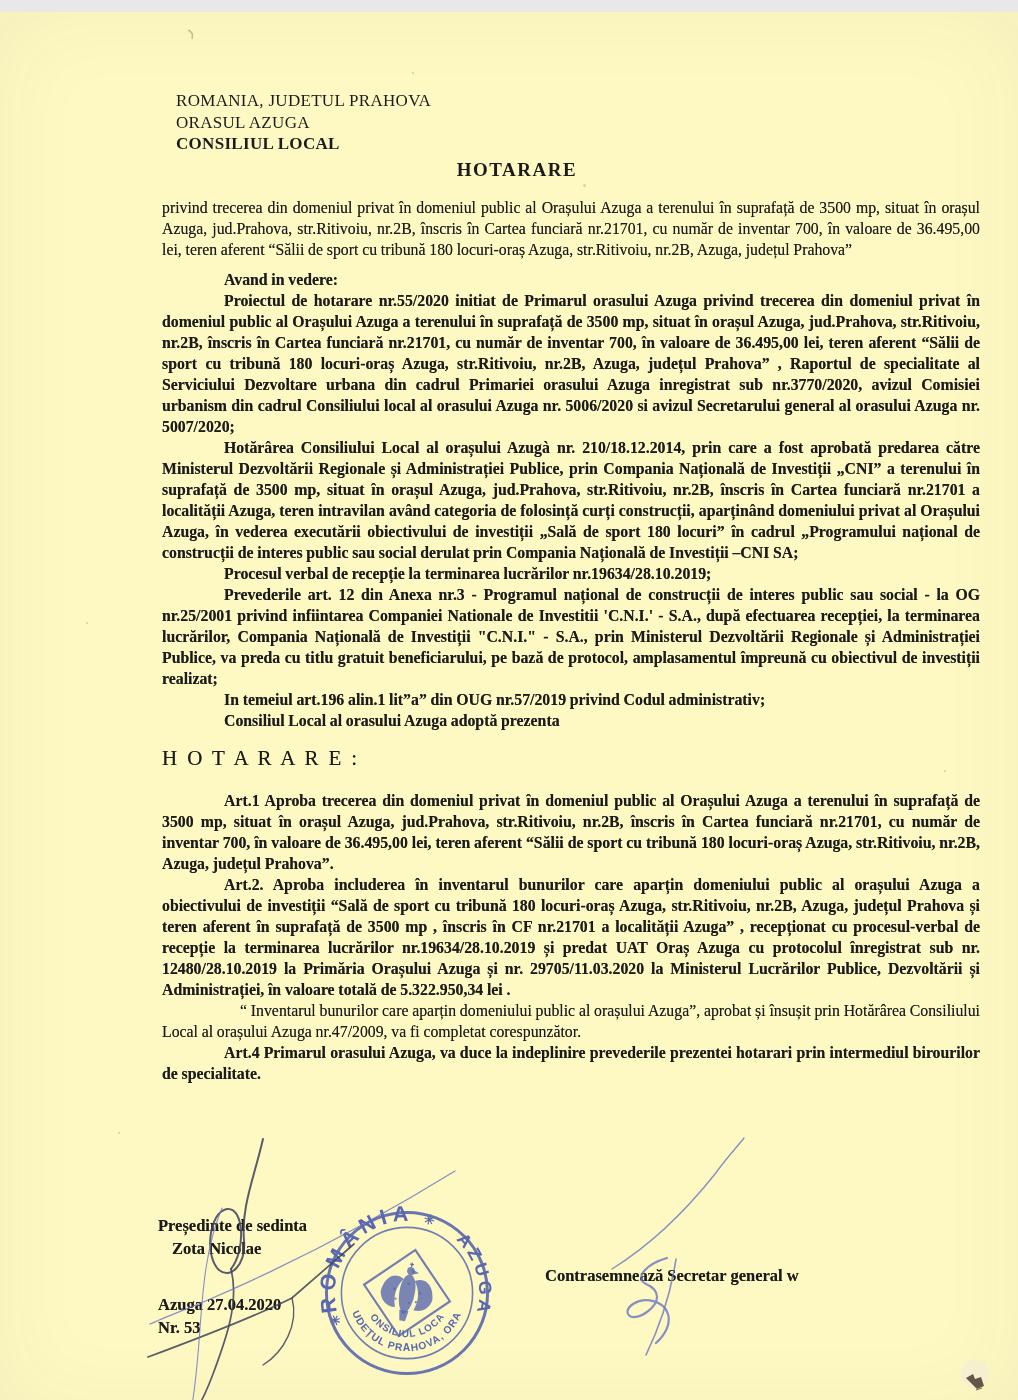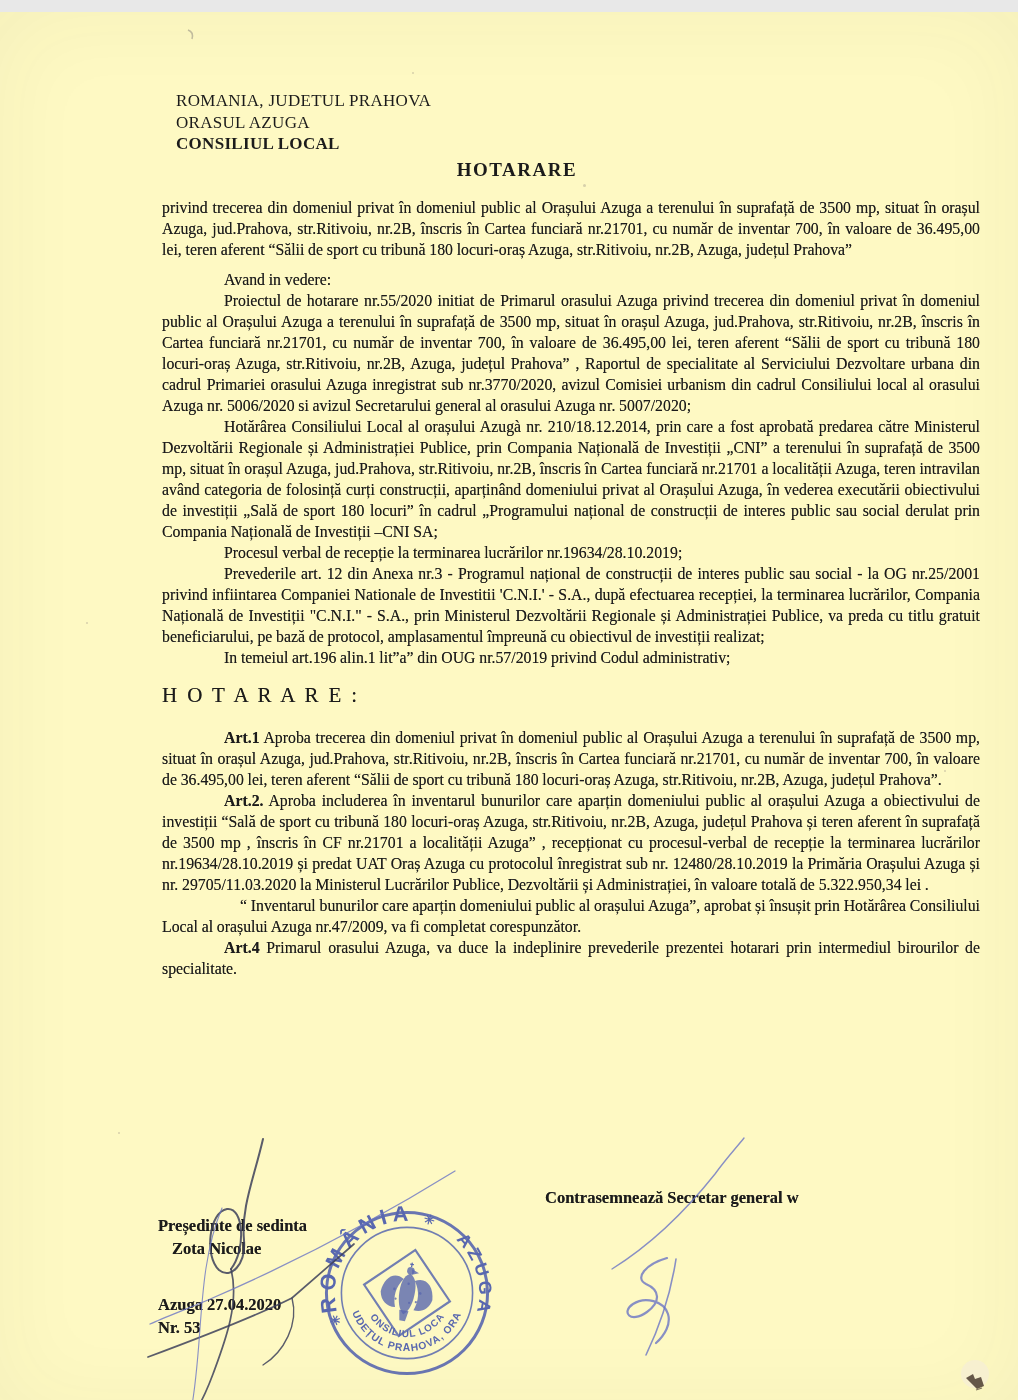--- a/index.html
+++ b/index.html
@@ -11,32 +11,32 @@
     box-shadow:inset 0 0 90px rgba(60,55,45,.05);
   }
   .hdr{position:absolute;left:176px;top:78px;font-size:17px;line-height:21.5px;letter-spacing:.3px;}
   .hdr .l3{font-weight:bold;}
   .title1{position:absolute;left:0;top:147px;width:1034px;text-align:center;
     font-weight:bold;font-size:19px;letter-spacing:1.5px;}
   .flow{position:absolute;left:162px;top:185px;width:818px;
     font-size:15.8px;line-height:21px;text-align:justify;word-spacing:-.2px;
     text-shadow:0 0 .4px rgba(25,25,25,.6);}
   .flow p{margin:0;}
-  p.ind{text-indent:62px;}
+  p.ind{text-indent:62px;font-weight:bold;}
   p.ind2{text-indent:78px;}
   .subject{margin-bottom:9px !important;}
   .having{margin-top:9px !important;}
   .adopt{font-weight:bold;}
   .title2{font-weight:normal;font-size:21px;letter-spacing:2.5px;
     margin:17px 0 21px !important;text-indent:0 !important;}
   .sig{position:absolute;font-weight:bold;font-size:16.5px;line-height:23px;
     text-shadow:0 0 .4px rgba(25,25,25,.6);}
   #sig-left{left:158px;top:1202px;}
   #sig-left .name{padding-left:14px;}
-  #sig-right{left:545px;top:1174px;}
+  #sig-right{left:545px;top:1252px;}
   #sig-right .name{padding-left:40px;}
   #sig-date{left:158px;top:1281px;}
   .overlay{position:absolute;left:0;top:0;pointer-events:none;}
   .speck{position:absolute;border-radius:50%;background:#988f84;opacity:.38;}
 </style>
 </head>
 <body>
 
 <div class="page">
 
@@ -49,20 +49,21 @@
   <div class="title1">HOTARARE</div>
 
   <div class="flow">
     <p class="subject">privind trecerea din domeniul privat în domeniul public al Orașului Azuga a terenului în suprafață de 3500 mp, situat în orașul Azuga, jud.Prahova, str.Ritivoiu, nr.2B, înscris în Cartea funciară nr.21701, cu număr de inventar 700, în valoare de 36.495,00 lei, teren aferent “Sălii de sport cu tribună 180 locuri-oraș Azuga, str.Ritivoiu, nr.2B, Azuga, județul Prahova”</p>
     <p class="ind having">Avand in vedere:</p>
     <p class="ind">Proiectul de hotarare nr.55/2020 initiat de Primarul orasului Azuga privind trecerea din domeniul privat în domeniul public al Orașului Azuga a terenului în suprafață de 3500 mp, situat în orașul Azuga, jud.Prahova, str.Ritivoiu, nr.2B, înscris în Cartea funciară nr.21701, cu număr de inventar 700, în valoare de 36.495,00 lei, teren aferent “Sălii de sport cu tribună 180 locuri-oraș Azuga, str.Ritivoiu, nr.2B, Azuga, județul Prahova” , Raportul de specialitate  al Serviciului Dezvoltare urbana din cadrul Primariei orasului Azuga inregistrat sub nr.3770/2020, avizul Comisiei urbanism din cadrul Consiliului local al orasului Azuga nr. 5006/2020 si avizul Secretarului general al orasului Azuga nr. 5007/2020;</p>
     <p class="ind">Hotărârea Consiliului Local al orașului Azugà nr. 210/18.12.2014, prin care a fost aprobată predarea către Ministerul Dezvoltării Regionale și Administrației Publice, prin Compania Națională de Investiții „CNI” a terenului  în suprafață de 3500 mp, situat în orașul Azuga, jud.Prahova, str.Ritivoiu, nr.2B, înscris în Cartea funciară nr.21701 a localității Azuga, teren intravilan având categoria de folosință curți construcții, aparținând domeniului privat al Orașului Azuga,  în vederea executării obiectivului de investiții „Sală de sport 180 locuri” în cadrul „Programului național de construcții de interes public sau social derulat prin Compania Națională de Investiții –CNI SA;</p>
     <p class="ind">Procesul verbal de recepție la terminarea lucrărilor nr.19634/28.10.2019;</p>
     <p class="ind">Prevederile art. 12 din Anexa nr.3 -  Programul național de construcții de interes public sau social -  la OG nr.25/2001 privind infiintarea Companiei Nationale de Investitii 'C.N.I.' - S.A., după efectuarea recepției, la terminarea lucrărilor, Compania Națională de Investiții "C.N.I." - S.A., prin Ministerul Dezvoltării Regionale și Administrației Publice, va preda cu titlu gratuit beneficiarului, pe bază de protocol, amplasamentul împreună cu obiectivul de investiții realizat;</p>
     <p class="ind">In temeiul art.196 alin.1 lit”a” din OUG nr.57/2019 privind Codul administrativ;</p>
+    <p class="ind adopt">Consiliul Local al orasului Azuga adoptă prezenta</p>
     <p class="title2">H O T A R A R E :</p>
     <p class="ind"><b>Art.1</b><span> Aproba  trecerea din domeniul privat în domeniul public al Orașului Azuga a terenului în suprafață de 3500 mp, situat în orașul Azuga, jud.Prahova, str.Ritivoiu, nr.2B, înscris în Cartea funciară nr.21701, cu număr de inventar 700, în valoare de 36.495,00 lei, teren aferent “Sălii de sport cu tribună 180 locuri-oraș Azuga, str.Ritivoiu, nr.2B, Azuga, județul Prahova”.</span></p>
     <p class="ind"><b>Art.2.</b><span> Aproba includerea în inventarul bunurilor care aparțin domeniului public al orașului Azuga a obiectivului de investiții “Sală de sport cu tribună 180 locuri-oraș Azuga, str.Ritivoiu, nr.2B, Azuga, județul Prahova și teren aferent în suprafață de 3500 mp , înscris în CF nr.21701 a localității Azuga” , recepționat cu procesul-verbal de recepție la terminarea lucrărilor nr.19634/28.10.2019  și predat UAT Oraș Azuga cu protocolul   înregistrat sub nr.  12480/28.10.2019 la Primăria Orașului Azuga și nr. 29705/11.03.2020 la Ministerul Lucrărilor Publice, Dezvoltării și Administrației, în valoare totală de 5.322.950,34  lei .</span></p>
     <p class="ind2"><span>“ Inventarul  bunurilor care aparțin domeniului public al orașului Azuga”, aprobat și însușit prin Hotărârea Consiliului Local al orașului Azuga nr.47/2009, va fi completat corespunzător.</span></p>
     <p class="ind"><b>Art.4</b><span> Primarul orasului Azuga, va duce la indeplinire prevederile prezentei hotarari prin intermediul birourilor de specialitate.</span></p>
   </div>
 
   <div class="sig" id="sig-left">
     <div>Președinte de sedinta</div>
     <div class="name">Zota Nicolae</div>

